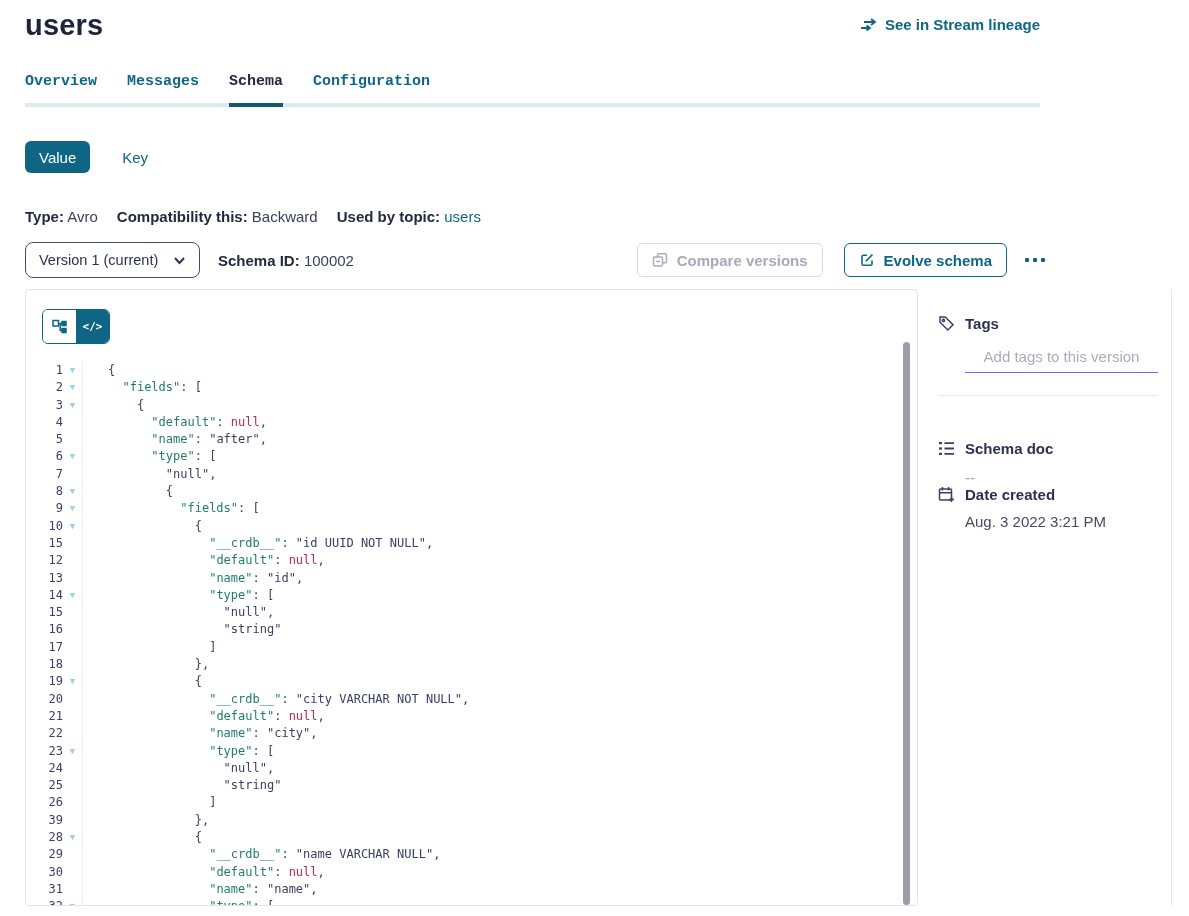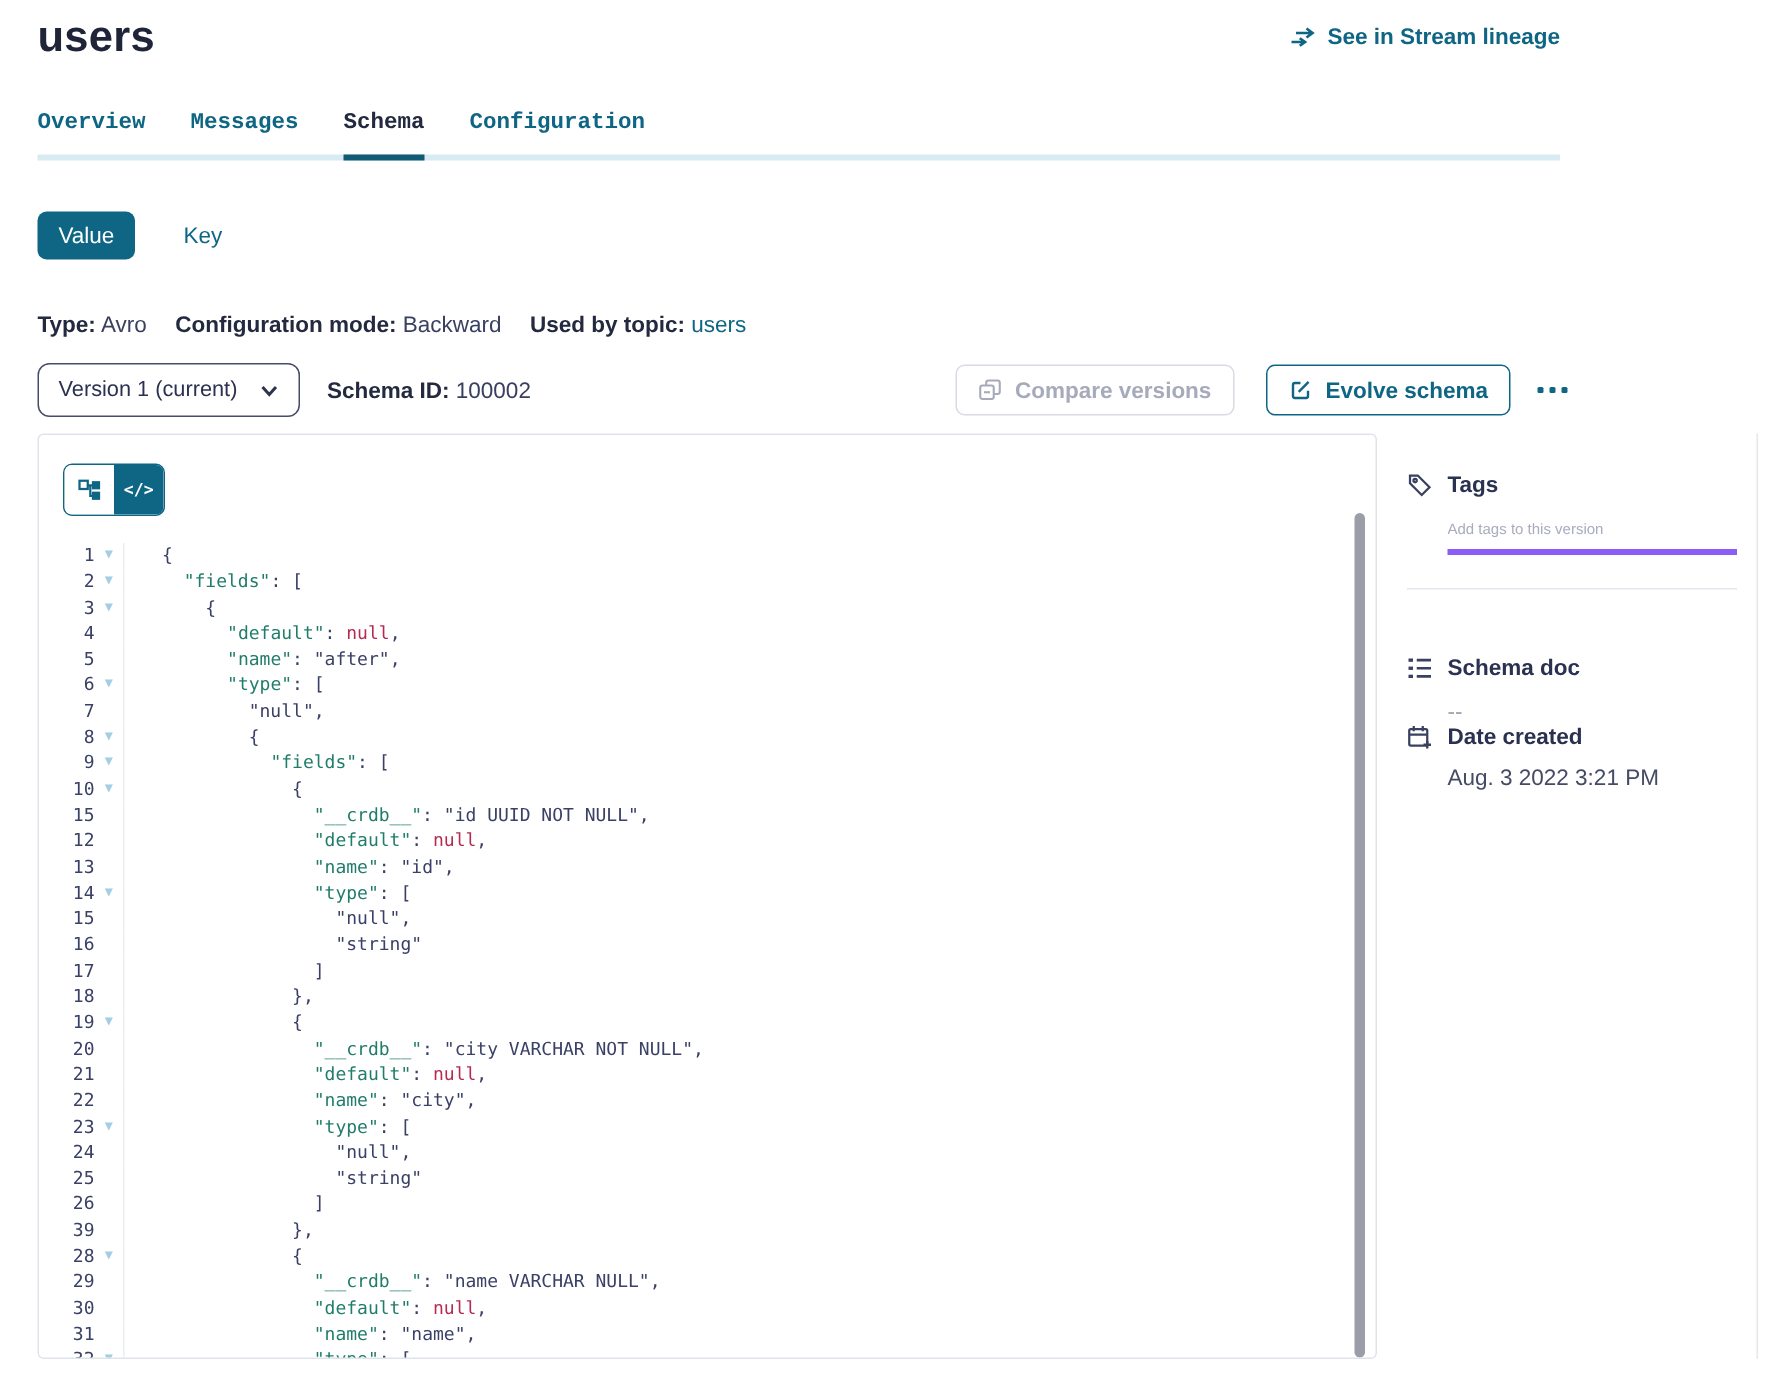--- a/index.html
+++ b/index.html
@@ -68,22 +68,22 @@
   .tk-s { color:#3a4066; }
   .tk-u { color:#b52a50; }
   .tk-p { color:#3a4066; }
   .vscroll { position:absolute; top:52px; right:7px; bottom:0; width:7px; }
   .vscroll .thumb { width:7px; height:100%; background:#9b9da8; border-radius:4px; }
 
   
   .sidebar { flex:1; border-right:1px solid #e4e7ec; padding:26px 13px 0 20px; }
   .sec-hdr { display:flex; align-items:center; gap:10px; font-size:15px; font-weight:700; color:#2b3150; }
   .sec-hdr svg { flex:none; }
-  .tag-input { display:block; margin:16px 0 0 27px; width:193px; border:none; border-bottom:4px solid #8b5cf6;
-               padding:0 0 7px 0; font-size:10px; font-family:inherit; color:#2e3450; outline:none; background:none; }
+  .tag-input { display:block; margin:16px 0 0 27px; width:193px; border:none; border-bottom:1px solid #8b5cf6;
+               padding:0 0 7px 0; font-size:15px; font-family:inherit; color:#2e3450; outline:none; background:none;text-align:center; }
   .tag-input::placeholder { color:#a8acbe; }
   .side-divider { border:none; border-top:1px solid #e6e8ee; margin:22px 0 0 0; }
   .sec-doc { margin-top:44px; }
   .sec-val { margin:12px 0 0 27px; font-size:15px; }
   .val-muted { color:#9ca1b2; }
   .sec-date { }
   .val-date { color:#454b64; margin-top:10px; }
 </style>
 </head>
 <body>
@@ -114,21 +114,21 @@
     <button class="btn-value">Value</button>
     <button class="btn-key">Key</button>
   </div>
 
   <div class="meta-row">
     <span class="meta-item">
       <b>Type:</b>
       <span>Avro</span>
     </span>
     <span class="meta-item">
-      <b>Configuration mode:</b>
+      <b>Compatibility this:</b>
       <span>Backward</span>
     </span>
     <span class="meta-item">
       <b>Used by topic:</b>
       <span class="lnk">users</span>
     </span>
   </div>
 
   <div class="controls">
     <div class="select">

